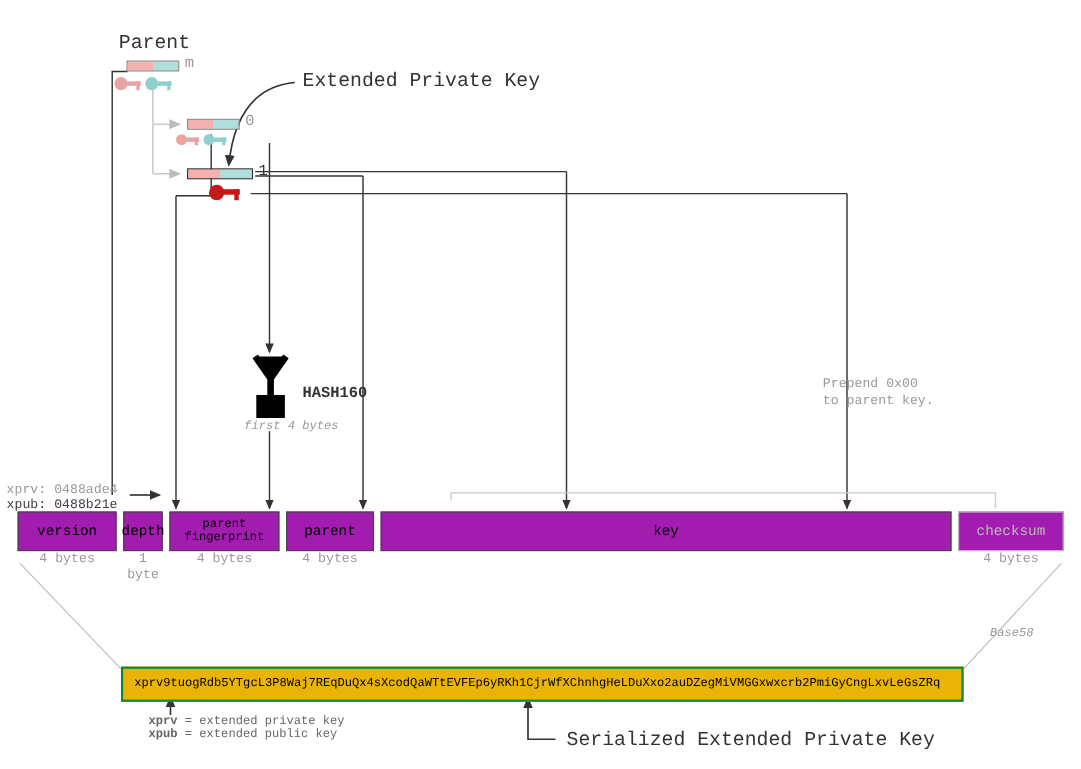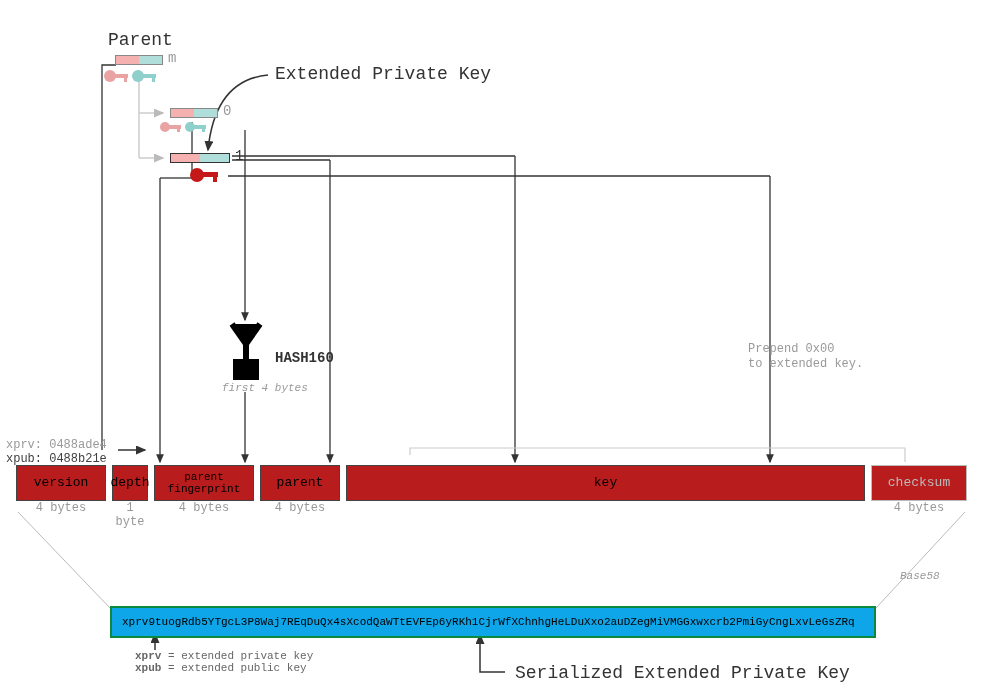--- a/index.html
+++ b/index.html
@@ -11,21 +11,21 @@
     background: #fff;
     overflow: hidden;
   }
   .abs { position: absolute; }
   .label { font-size: 14px; color: #333; }
   .label-lg { font-size: 18px; color: #333; }
   .label-gray { color: #999; }
   .label-sm { font-size: 11px; color: #999; font-style: italic; }
   .field-box {
     border: 1px solid #444;
-    background: #b91c1c;
+    background: #a21caf;
     text-align: center;
     display: flex;
     flex-direction: column;
     align-items: center;
     justify-content: center;
     font-size: 13px;
     line-height: 1.1;
     padding: 2px;
     height: 36px;
   }
@@ -34,21 +34,21 @@
     font-size: 12px;
     color: #999;
     text-align: center;
   }
   .bar {
     height: 10px;
     border: 1px solid #888;
     background: linear-gradient(to right, #f5b0b0 0%, #f5b0b0 50%, #b0dedb 50%, #b0dedb 100%);
   }
   .serialized-box {
-    background: #0ea5e9;
+    background: #eab308;
     border: 2px solid #0a8a3a;
     font-family: "Courier New", monospace;
     font-size: 11px;
     padding: 8px 10px;
     white-space: nowrap;
     overflow: hidden;
   }
   .note-sm { font-size: 12px; color: #999; }
   .mono { font-family: "Courier New", monospace; }
   svg.connectors { position: absolute; left: 0; top: 0; pointer-events: none; }
@@ -150,21 +150,21 @@
 <div class="abs" style="left:222px; top:322px;">
   <svg width="48" height="58">
       <path d="M10 2 L24 22 L38 2 M24 22 L24 40 L14 40 L14 56 L34 56 L34 40 L24 40" stroke="#000" stroke-width="6" fill="#000"></path>
       <rect x="14" y="38" width="20" height="18" fill="#000"></rect>
     </svg>
 </div>
 <div class="abs label" style="left:275px; top:350px; font-weight:bold;">HASH160</div>
 <div class="abs label-sm" style="left:222px; top:382px;">first 4 bytes</div>
 
 <div class="abs note-sm" style="left:748px; top:342px;text-align:right;">Prepend 0x00</div>
-<div class="abs note-sm" style="left:748px; top:357px;">to extended key.</div>
+<div class="abs note-sm" style="left:748px; top:357px;">to parent key.</div>
 
 <div class="abs note-sm mono" style="left:6px; top:438px; color:#999;">xprv: 0488ade4</div>
 <div class="abs note-sm mono" style="left:6px; top:452px; color:#404040;">xpub: 0488b21e</div>
 
 <div class="abs" style="left:16px; top:465px; right:16px; display:flex; gap:6px;">
   <div style="width:90px;">
     <div class="field-box">version</div>
     <div class="bytes-label">4 bytes</div>
   </div>
   <div style="width:36px;">

